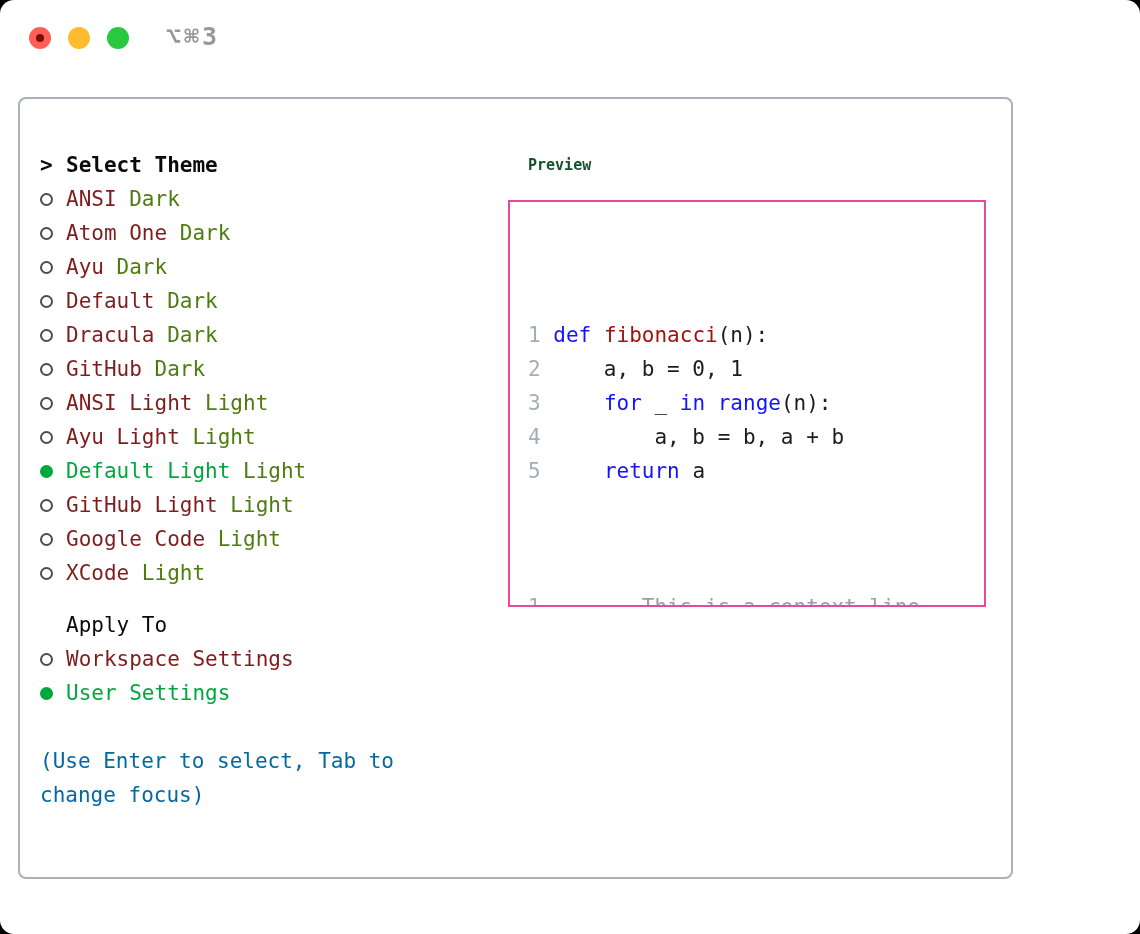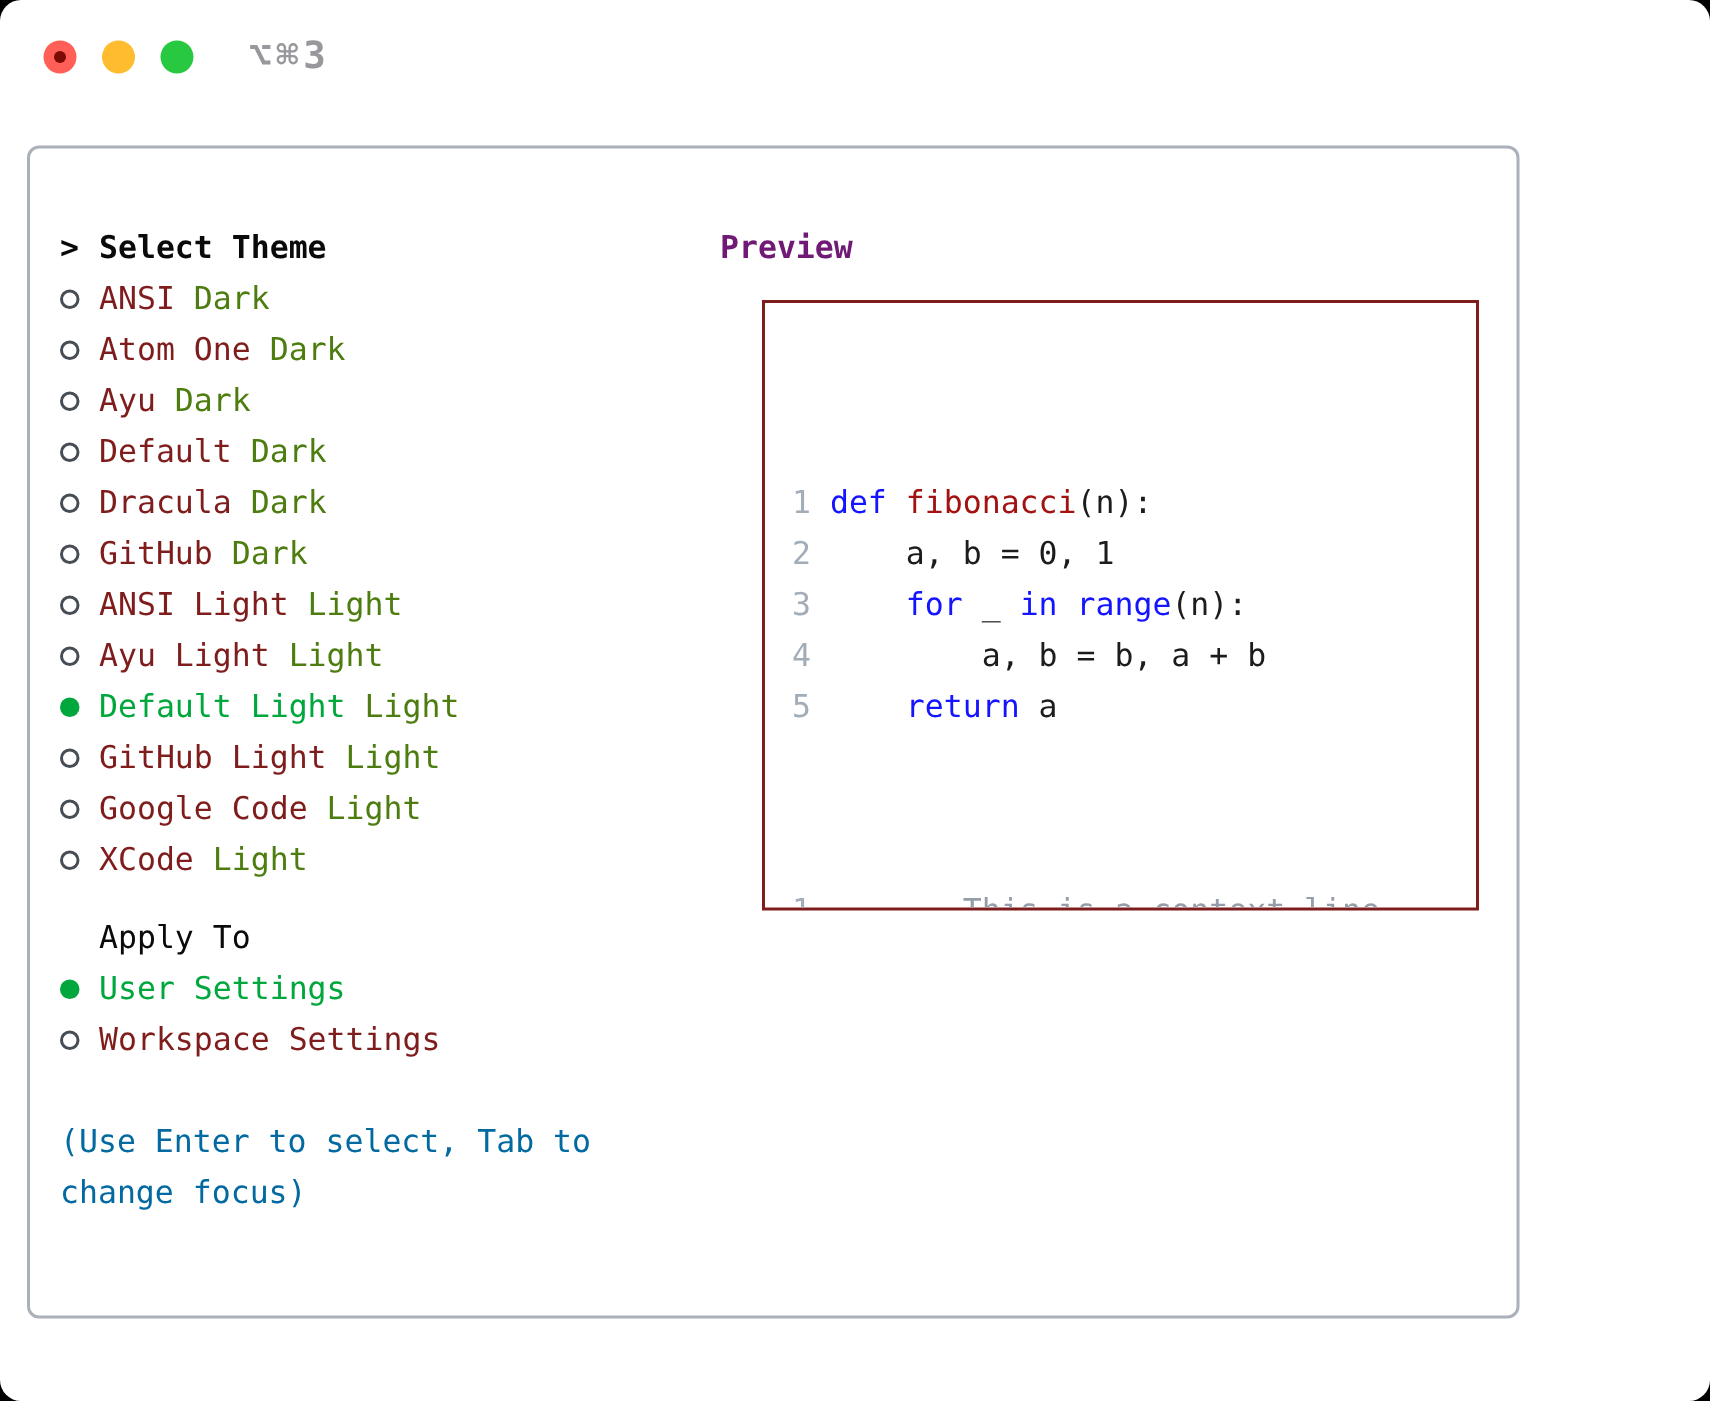--- a/index.html
+++ b/index.html
@@ -27,24 +27,24 @@
   .row.selected .circle { background:var(--accent-green,#00a73d); border-color:var(--accent-green,#00a73d); }
   .prompt { font-weight:bold; color:#0a0a0a; }
   .header-row { font-weight:bold; color:#0a0a0a; }
   .item-name { color:#7f1d1d; }
   .row.selected .item-name { color:var(--accent-green,#00a73d); }
   .item-variant { color:#4d7c0f; }
   .apply-header { height:34px; margin-top:18px; padding-left:26px; color:#0a0a0a; white-space:pre; }
   .hint { margin-top:34px; color:#0369a1; }
 
   
-  .preview-header { position:absolute; left:460px; top:49px; height:34px; line-height:34px;
-                    font-size:21px; font-weight:bold; color:#701a75; }
+  .preview-header { position:absolute; left:508px; top:49px; height:34px; line-height:34px;
+                    font-size:15px; font-weight:bold; color:#14532d; }
   .preview-box { position:absolute; left:488px; top:101px; width:478px; height:407px;
-                 border:2px solid #7f1d1d; overflow:hidden; }
+                 border:2px solid #ec4899; overflow:hidden; }
   .code { position:absolute; left:18px; top:48px; font-size:21px; line-height:34px; white-space:pre; }
   .code-line { height:34px; }
   .diff-block { margin-top:34px; }
   .tok-num      { color:#a3adb8; }
   .tok-keyword  { color:var(--keyword-blue,#1414ff); }
   .tok-function { color:var(--function-red,#a31111); }
   .tok-default  { color:#1c1c1c; }
   .tok-context  { color:#959ea8; }
 </style>
 </head>
@@ -78,22 +78,22 @@
           <div class="row"><span class="marker-col"><span class="circle"></span></span><span class="item-name">Ayu Light</span><span class="item-variant"> Light</span></div>
           <div class="row selected"><span class="marker-col"><span class="circle"></span></span><span class="item-name">Default Light</span><span class="item-variant"> Light</span></div>
           <div class="row"><span class="marker-col"><span class="circle"></span></span><span class="item-name">GitHub Light</span><span class="item-variant"> Light</span></div>
           <div class="row"><span class="marker-col"><span class="circle"></span></span><span class="item-name">Google Code</span><span class="item-variant"> Light</span></div>
           <div class="row"><span class="marker-col"><span class="circle"></span></span><span class="item-name">XCode</span><span class="item-variant"> Light</span></div>
         </div>
 
       <div class="apply-header">Apply To</div>
 
       <div id="apply-list">
+          <div class="row"><span class="marker-col"><span class="circle"></span></span><span class="item-name">Workspace Settings</span></div>
           <div class="row selected"><span class="marker-col"><span class="circle"></span></span><span class="item-name">User Settings</span></div>
-          <div class="row"><span class="marker-col"><span class="circle"></span></span><span class="item-name">Workspace Settings</span></div>
         </div>
 
       <div class="hint">(Use Enter to select, Tab to change focus)</div>
     </div>
 
     <div class="preview-header">Preview</div>
 
     <div class="preview-box">
       <div class="code">
         <div id="code-python"><div class="code-line"><span class="tok-num">1 </span><span class="tok-keyword">def </span><span class="tok-function">fibonacci</span><span class="tok-default">(n):</span></div><div class="code-line"><span class="tok-num">2 </span><span class="tok-default">    a, b = 0, 1</span></div><div class="code-line"><span class="tok-num">3 </span><span class="tok-default">    </span><span class="tok-keyword">for</span><span class="tok-default"> _ </span><span class="tok-keyword">in</span><span class="tok-default"> </span><span class="tok-keyword">range</span><span class="tok-default">(n):</span></div><div class="code-line"><span class="tok-num">4 </span><span class="tok-default">        a, b = b, a + b</span></div><div class="code-line"><span class="tok-num">5 </span><span class="tok-default">    </span><span class="tok-keyword">return</span><span class="tok-default"> a</span></div></div>

